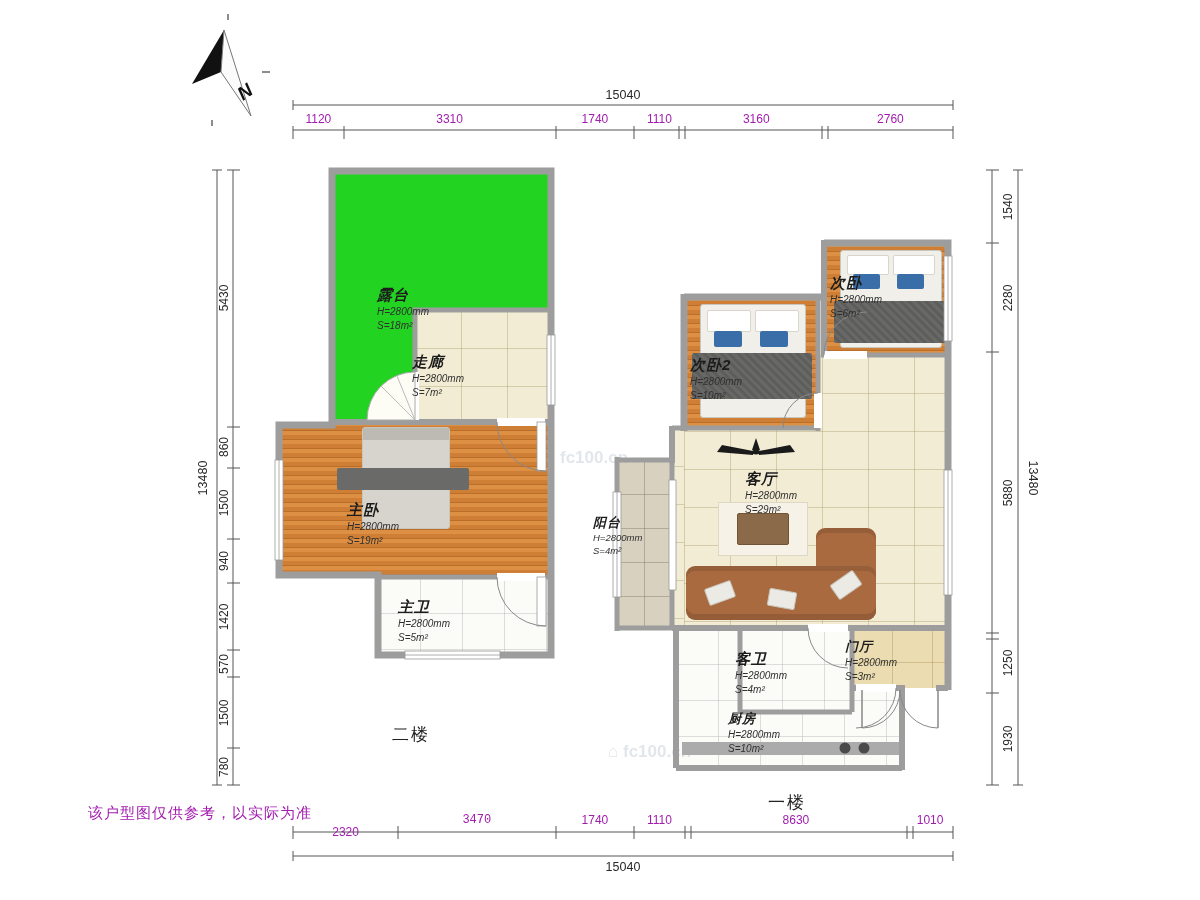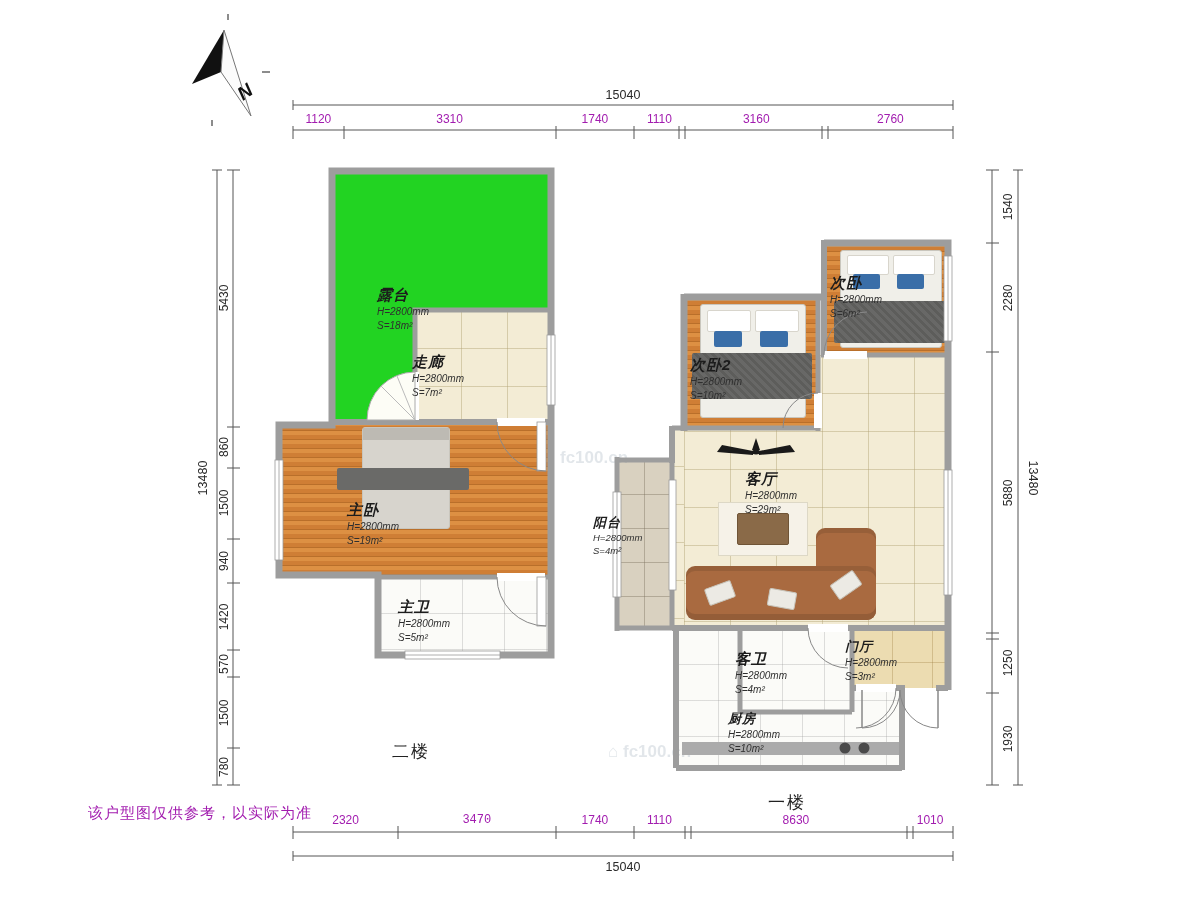--- a/index.html
+++ b/index.html
@@ -305,36 +305,36 @@
   <div class="rname-sm">门厅</div>
   <div class="rspec">H=2800mm</div>
   <div class="rspec">S=3m²</div>
 </div>
 <div class="rlabel" style="left:728px;top:710px;width:120px;">
   <div class="rname-sm">厨房</div>
   <div class="rspec">H=2800mm</div>
   <div class="rspec">S=10m²</div>
 </div>
 
-<div class="floor-label" style="left:392px;top:740px;">二楼</div>
+<div class="floor-label" style="left:392px;top:723px;">二楼</div>
 <div class="floor-label" style="left:768px;top:791px;">一楼</div>
 <div class="note" style="left:88px;top:804px;">该户型图仅供参考，以实际为准</div>
 
 <div class="dimtotal" style="left:293px;top:88px;width:660px;">15040</div>
 <div class="dimrow" style="left:293px;top:112px;width:660px;">
   <div class="c" style="flex:1120;">1120</div>
   <div class="c" style="flex:4670;">3310</div>
   <div class="c" style="flex:1740;">1740</div>
   <div class="c" style="flex:1110;">1110</div>
   <div class="c" style="flex:3160;">3160</div>
   <div class="c" style="flex:2760;">2760</div>
 </div>
 
 <div class="dimrow" style="left:293px;top:813px;width:660px;">
-  <div class="c" style="flex:2320;">2320</div>
+  <div class="c" style="flex:2320;margin-top:12px;">2320</div>
   <div class="c" style="flex:3470;font-family:Liberation Mono, monospace;">3470</div>
   <div class="c" style="flex:1740;">1740</div>
   <div class="c" style="flex:1110;">1110</div>
   <div class="c" style="flex:4910;">8630</div>
   <div class="c" style="flex:1010;">1010</div>
 </div>
 <div class="dimtotal" style="left:293px;top:860px;width:660px;">15040</div>
 
 <div class="vtotal" style="left:194px;top:170px;height:615px;">
   <span style="transform:translate(-50%,-50%) rotate(-90deg);">13480</span>

